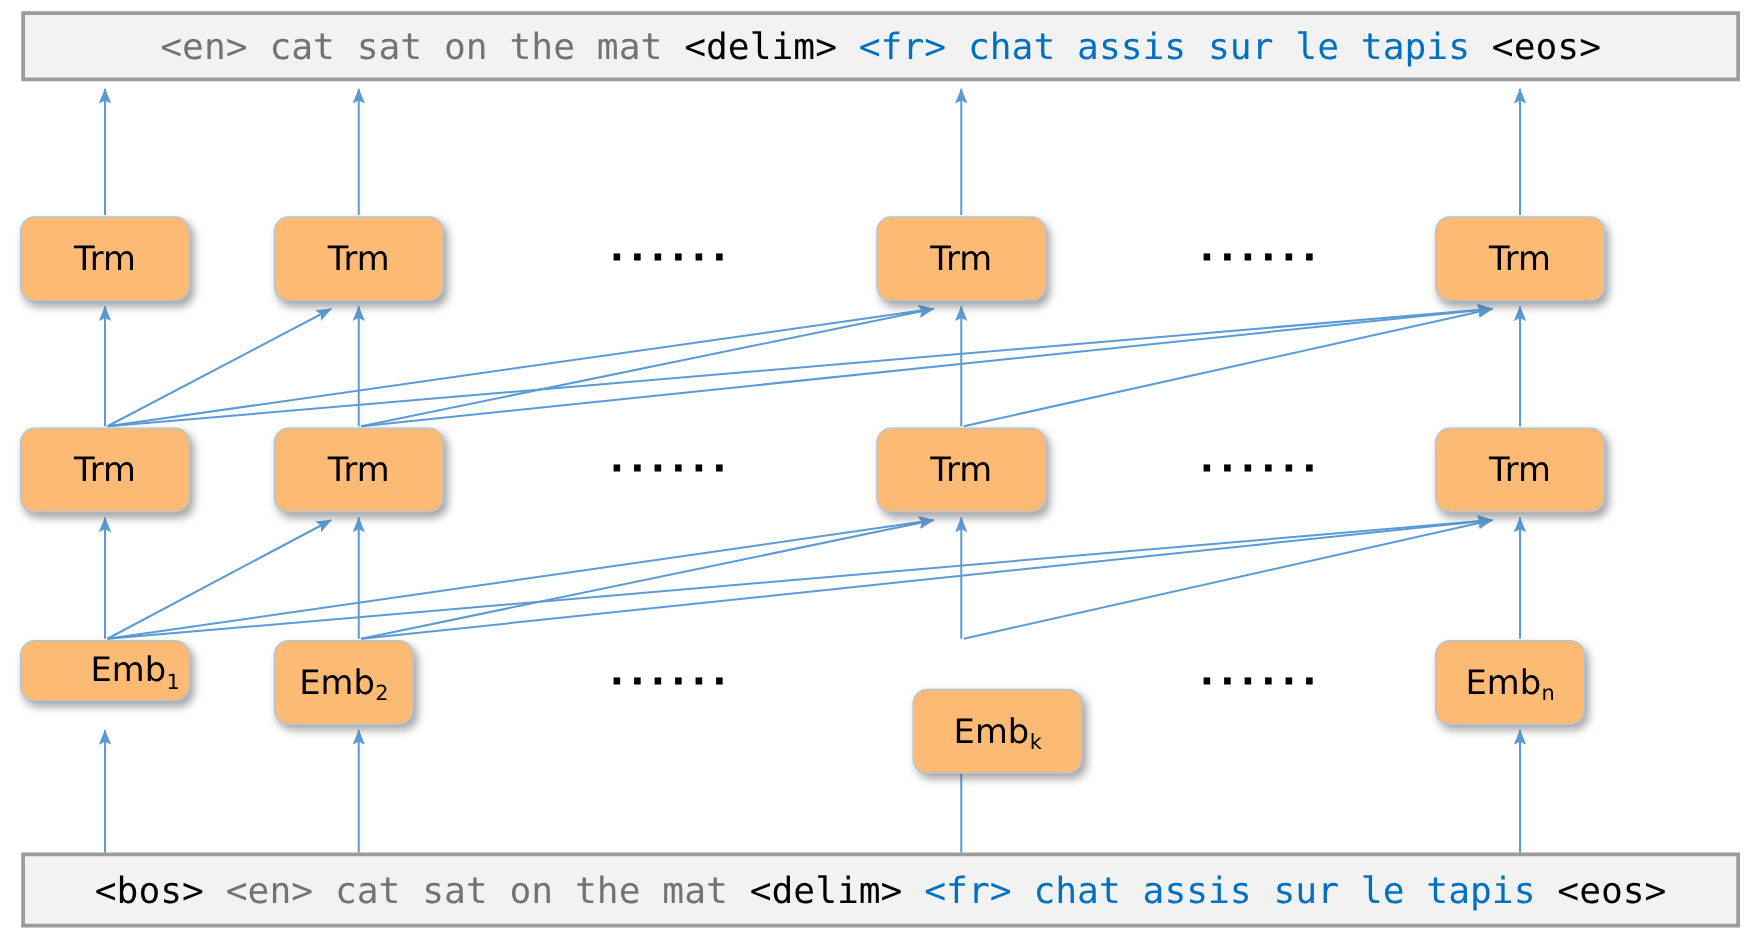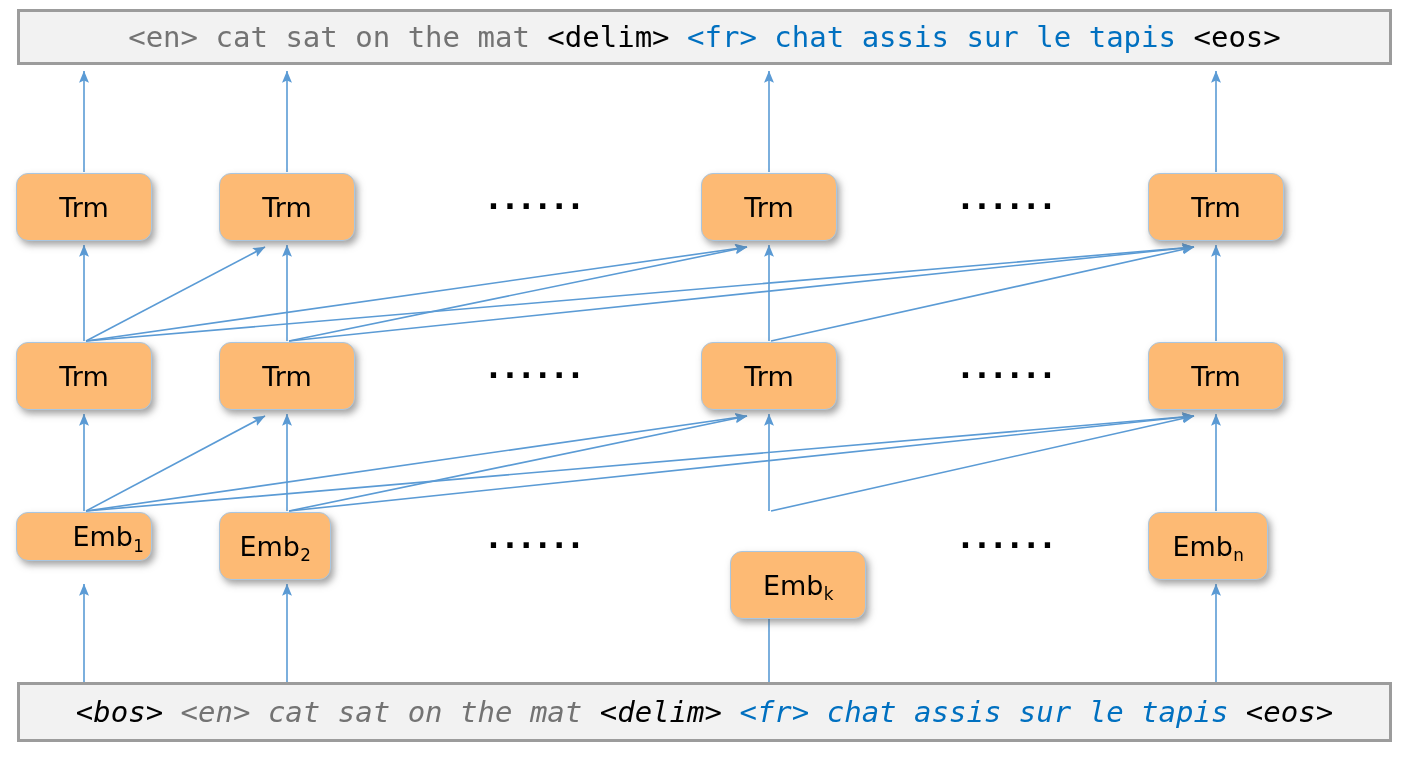--- a/index.html
+++ b/index.html
@@ -38,21 +38,20 @@
     width: 1375px;
     height: 56px;
     font-size: 29px;
   }
   #in-bar {
     left: 17px;
     top: 682px;
     width: 1375px;
     height: 60px;
     font-size: 29px;
-    font-style: italic;
   }
   .tok-en  { color: #737373; margin-top: 20px; }
   .tok-fr  { color: #0070c0; text-align: right; }
   .tok-sp  { color: #000000; }
 
   
   .node {
     position: absolute;
     box-sizing: border-box;
     background: #fdba74;

